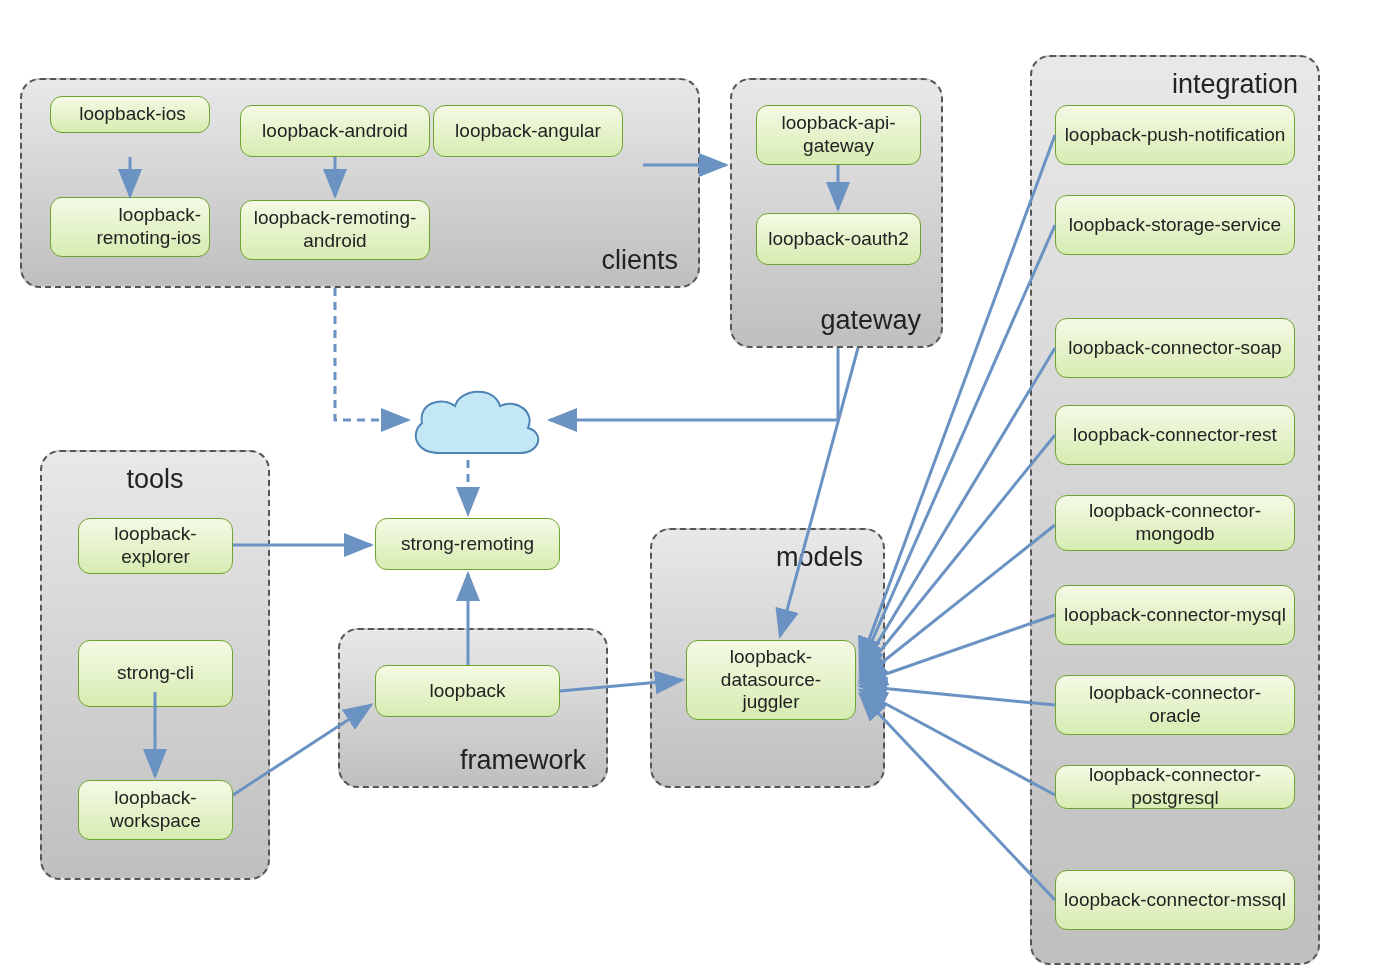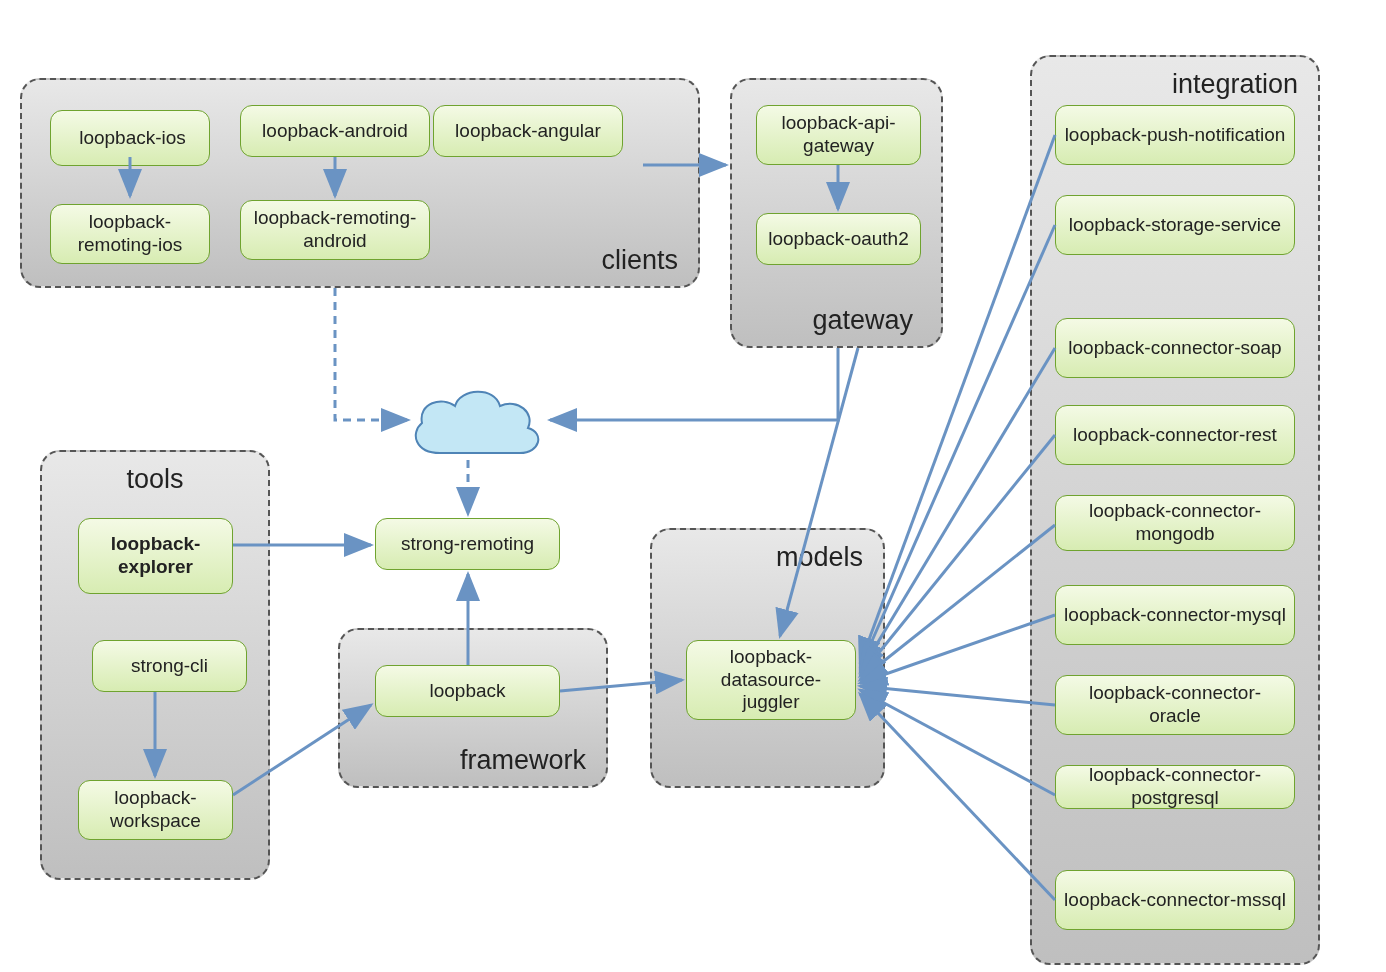--- a/index.html
+++ b/index.html
@@ -51,38 +51,38 @@
     position: absolute;
     z-index: 4;
   }
 </style>
 </head>
 <body>
 
 <div class="group" style="left:20px; top:78px; width:680px; height:210px;">
   <span class="group-label" style="right:20px; bottom:10px;">clients</span>
 </div>
-<div class="node" style="left:50px; top:110px; width:160px; height:56px;padding-left:13px;">
+<div class="node" style="left:50px; top:96px; width:160px; height:37px;padding-left:13px;">
     <span>loopback-ios</span>
   </div>
 <div class="node" style="left:240px; top:105px; width:190px; height:52px;">
     <span>loopback-android</span>
   </div>
 <div class="node" style="left:433px; top:105px; width:190px; height:52px;">
     <span>loopback-angular</span>
   </div>
-<div class="node" style="left:50px; top:204px; width:160px; height:60px;">
+<div class="node" style="left:50px; top:197px; width:160px; height:60px;text-align:right;">
     <span>loopback-remoting-ios</span>
   </div>
 <div class="node" style="left:240px; top:200px; width:190px; height:60px;">
     <span>loopback-remoting-android</span>
   </div>
 
 <div class="group" style="left:730px; top:78px; width:213px; height:270px;">
-  <span class="group-label" style="right:28px; bottom:10px;margin-top:16px;">gateway</span>
+  <span class="group-label" style="right:20px; bottom:10px;margin-top:16px;">gateway</span>
 </div>
 <div class="node" style="left:756px; top:105px; width:165px; height:60px;">
     <span>loopback-api-gateway</span>
   </div>
 <div class="node" style="left:756px; top:213px; width:165px; height:52px;">
     <span>loopback-oauth2</span>
   </div>
 
 <div class="group" style="left:1030px; top:55px; width:290px; height:910px;">
   <span class="group-label" style="right:20px; top:12px;">integration</span>
@@ -111,24 +111,24 @@
 <div class="node" style="left:1055px; top:765px; width:240px; height:44px;">
     <span>loopback-connector-postgresql</span>
   </div>
 <div class="node" style="left:1055px; top:870px; width:240px; height:60px;">
     <span>loopback-connector-mssql</span>
   </div>
 
 <div class="group" style="left:40px; top:450px; width:230px; height:430px;">
   <span class="group-label" style="left:50%; top:12px; transform:translateX(-50%);">tools</span>
 </div>
-<div class="node" style="left:78px; top:518px; width:155px; height:76px;font-weight:bold;">
+<div class="node" style="left:78px; top:518px; width:155px; height:56px;">
     <span>loopback-explorer</span>
   </div>
-<div class="node" style="left:92px; top:640px; width:155px; height:52px;border-radius:12px;">
+<div class="node" style="left:78px; top:640px; width:155px; height:67px;border-radius:12px;">
     <span>strong-cli</span>
   </div>
 <div class="node" style="left:78px; top:780px; width:155px; height:60px;">
     <span>loopback-workspace</span>
   </div>
 
 <div class="group" style="left:338px; top:628px; width:270px; height:160px;">
   <span class="group-label" style="right:20px; bottom:10px;">framework</span>
 </div>
 <div class="node" style="left:375px; top:518px; width:185px; height:52px;">

